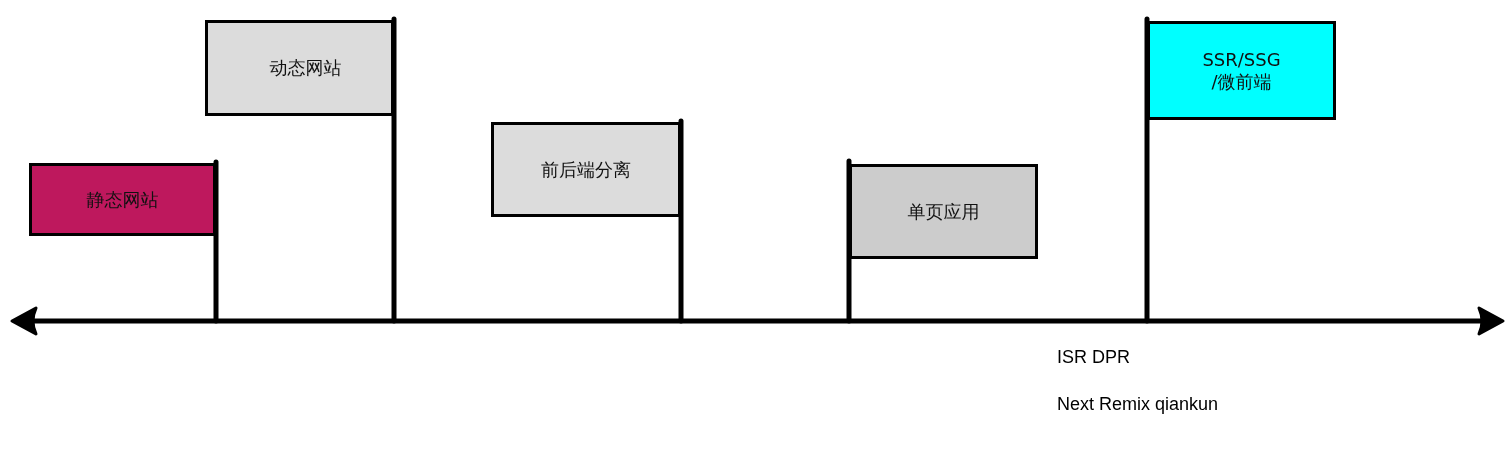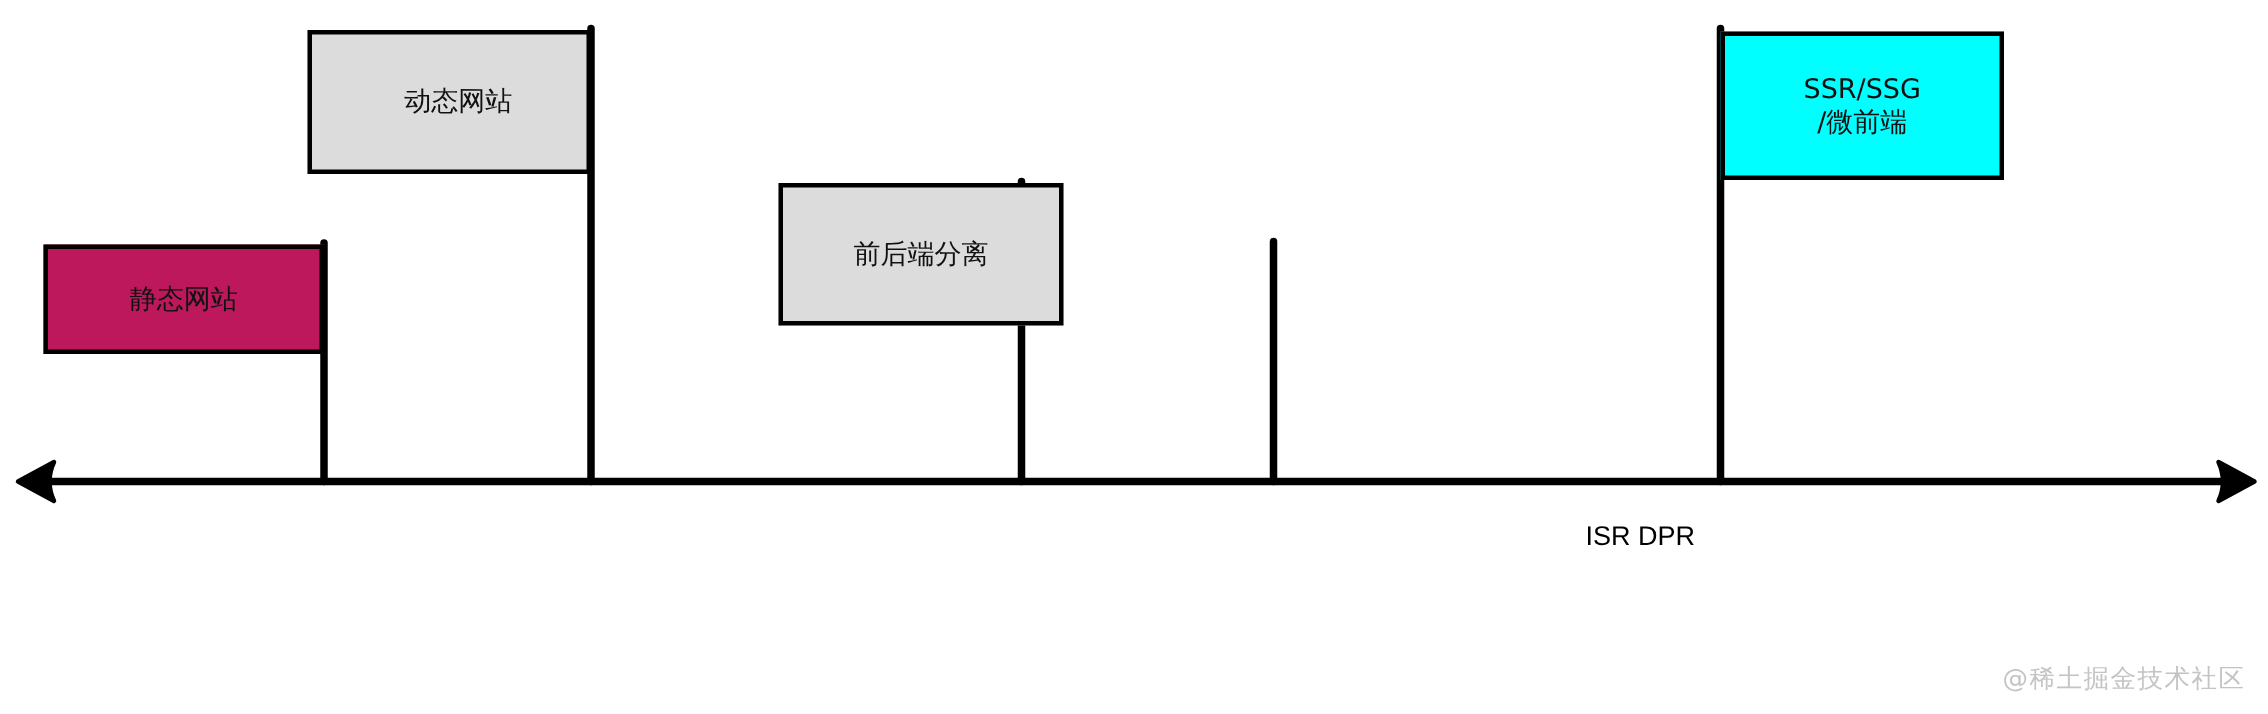--- a/index.html
+++ b/index.html
@@ -35,26 +35,29 @@
   </svg>
 
   <div class="flag" style="left:29px; top:163px; width:187px; height:73px; background:#be185d;">
     <span class="txt">静态网站</span>
   </div>
 
   <div class="flag" style="left:205px; top:20px; width:189px; height:96px; background:#dcdcdc;padding-left:12px;">
     <span class="txt">动态网站</span>
   </div>
 
-  <div class="flag" style="left:491px; top:122px; width:190px; height:95px; background:#dcdcdc;margin-left:28px;">
+  <div class="flag" style="left:491px; top:122px; width:190px; height:95px; background:#dcdcdc;">
     <span class="txt">前后端分离</span>
   </div>
 
+  <div class="flag" style="left:849px; top:164px; width:189px; height:95px; background:#cccccc;">
+    <span class="txt">单页应用</span>
+  </div>
 
   <div class="flag" style="left:1147px; top:21px; width:189px; height:99px; background:#00ffff;">
     <span class="txt">SSR/SSG
 /微前端</span>
   </div>
 
   <div class="note" style="left:1057px; top:347px;">ISR DPR</div>
+  <div class="note" style="left:1057px; top:394px;">Next Remix qiankun</div>
 
-  <div class="watermark" style="left:1335px; top:441px;">@稀土掘金技术社区</div>
 </div>
 
 </body></html>

